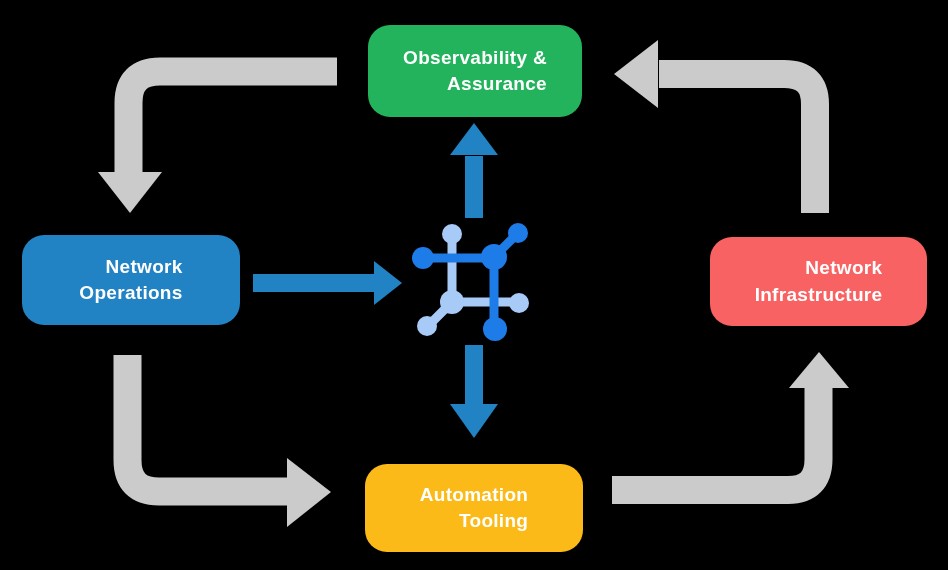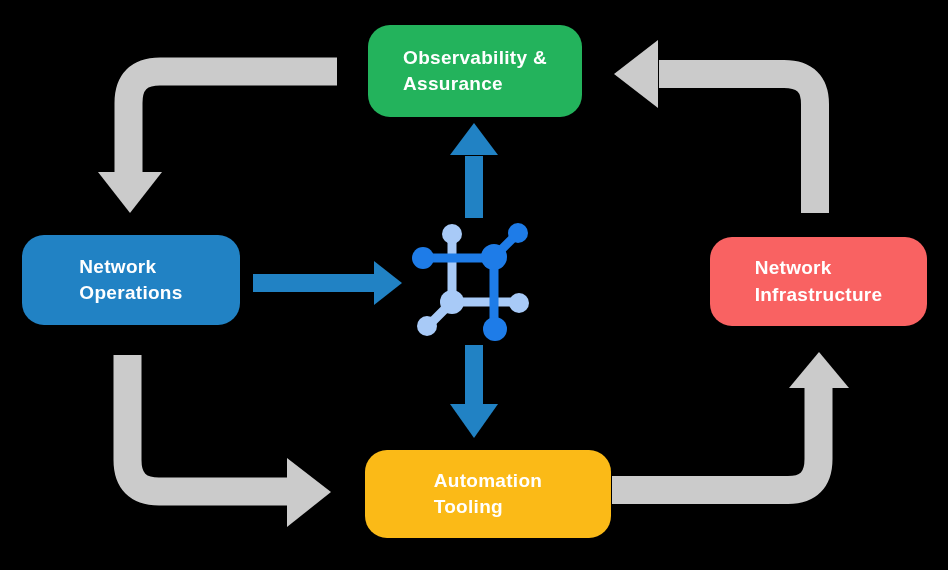--- a/index.html
+++ b/index.html
@@ -5,28 +5,28 @@
   html,body{margin:0;padding:0;}
   body{
     width:948px;height:570px;position:relative;overflow:hidden;
     background:var(--background,#000);
     font-family:"Liberation Sans",sans-serif;
   }
   .layer{position:absolute;left:0;top:0;}
   .node{
     position:absolute;border-radius:22px;
     display:flex;align-items:center;justify-content:center;
-    text-align:left;color:var(--label_text,#fff);
+    text-align:right;color:var(--label_text,#fff);
     font-size:19px;font-weight:600;letter-spacing:.3px;line-height:1.38;
   }
   .node-label{white-space:pre-line;}
   .node-observability{left:368px;top:25px;width:214px;height:92px;background:var(--green,#23B35C);}
   .node-operations{left:22px;top:235px;width:218px;height:90px;background:var(--blue,#2182C4);}
   .node-infrastructure{left:710px;top:237px;width:217px;height:89px;background:var(--red,#F96262);}
-  .node-automation{left:365px;top:450px;width:246px;height:88px;background:var(--yellow,#FBBA17);}
+  .node-automation{left:365px;top:464px;width:218px;height:88px;background:var(--yellow,#FBBA17);}
   .arrow-gray{fill:none;stroke:var(--gray_arrow,#CBCBCB);stroke-width:28;}
   .head-gray{fill:var(--gray_arrow,#CBCBCB);stroke:none;}
   .arrow-blue{fill:none;stroke:var(--blue_arrow,#2182C4);stroke-width:18;}
   .head-blue{fill:var(--blue_arrow,#2182C4);stroke:none;}
   .icon-light{fill:none;stroke:var(--icon_light_blue,#A8CAF7);stroke-width:9;}
   .icon-light-dot{fill:var(--icon_light_blue,#A8CAF7);stroke:none;}
   .icon-dark{fill:none;stroke:var(--icon_dark_blue,#1E7CE8);stroke-width:9;}
   .icon-dark-dot{fill:var(--icon_dark_blue,#1E7CE8);stroke:none;}
 </style>
 </head>

